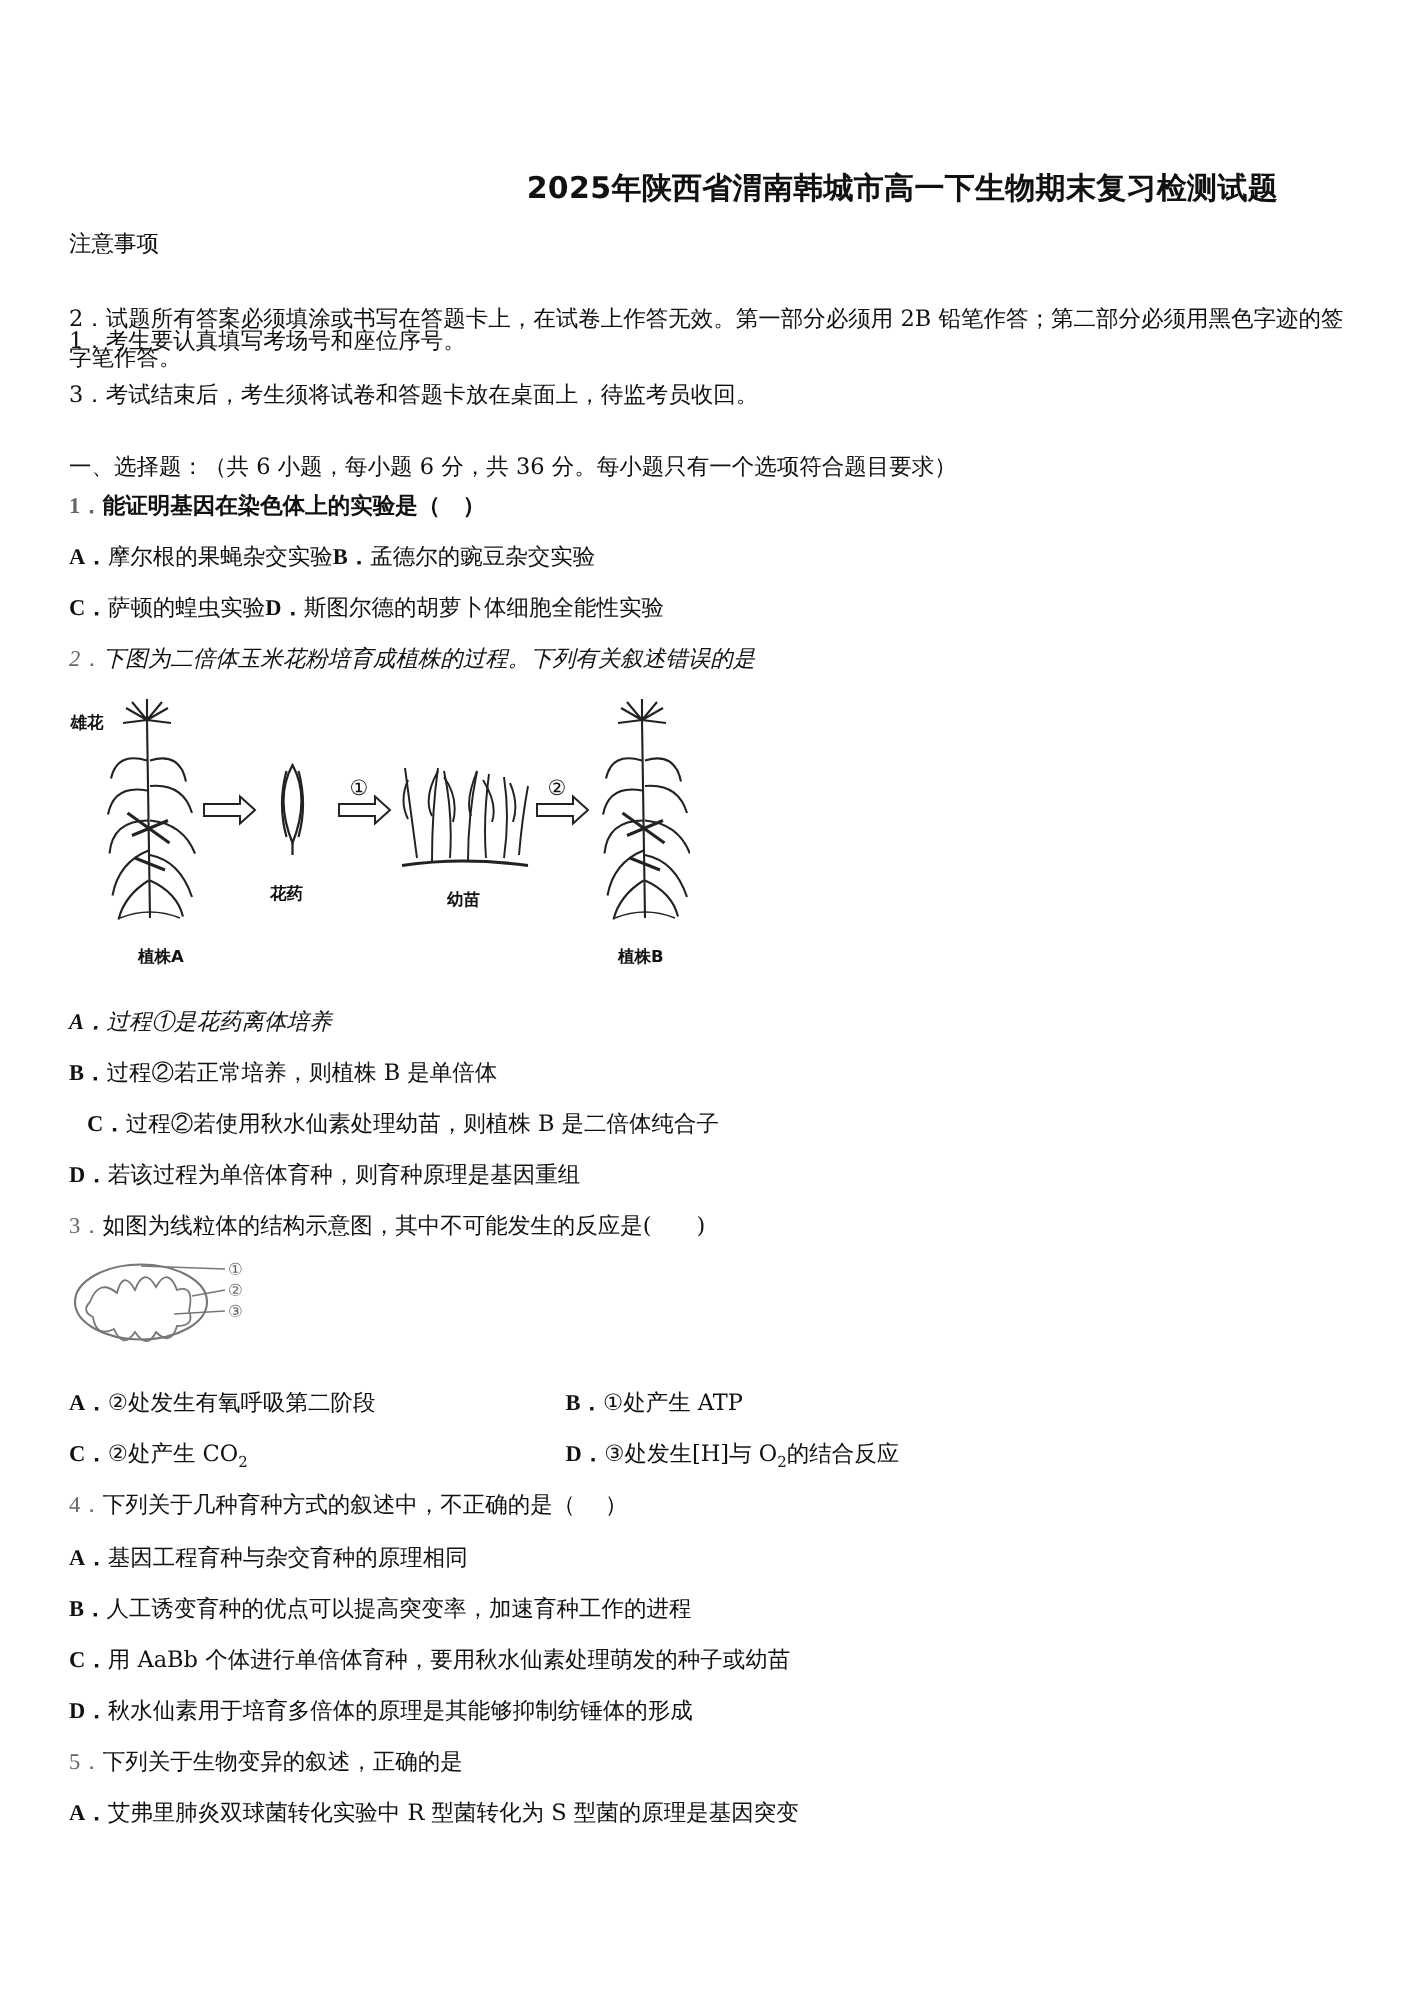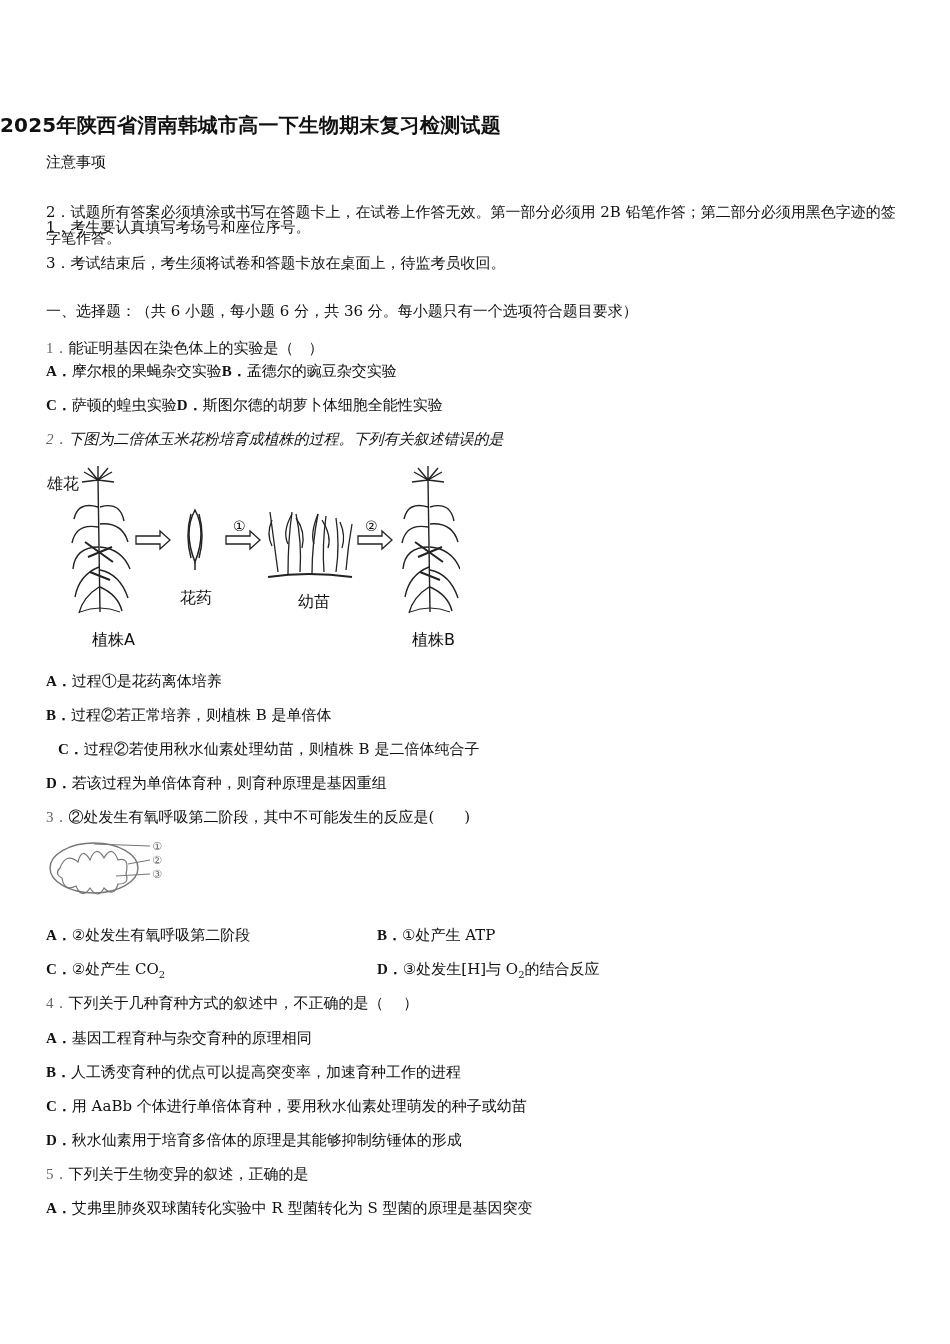--- a/index.html
+++ b/index.html
@@ -2,53 +2,53 @@
 <html><head>
 <meta charset="utf-8">
 <style>
   html, body { margin: 0; padding: 0; background: #ffffff; }
   body {
     width: 950px; height: 1344px; position: relative; overflow: hidden;
     font-family: "DejaVu Serif", "Liberation Serif", serif;
     color: #111;
   }
   .title {
-    position: absolute; top: 112px; left: 0; width: 852px; text-align: left;
+    position: absolute; top: 112px; left: 0; width: 852px; text-align: right;
     font-family: "DejaVu Sans", "Liberation Sans", sans-serif;
     font-weight: bold; font-size: 20px; letter-spacing: 0.2px;
   }
   .line {
     position: absolute; left: 46px; font-size: 15px; line-height: 20px;
     white-space: nowrap;
   }
   .wrap { white-space: normal; width: 862px; line-height: 26px; }
   .qnum { color: #666; font-family: "Liberation Serif", serif; }
   .opt { font-weight: bold; font-family: "Liberation Serif", serif; }
   .figure { position: absolute; }
   .fig-label {
-    position: absolute; font-size: 16px; font-weight: normal;
+    position: absolute; font-size: 11px; font-weight: bold;
     font-family: "DejaVu Sans", "Liberation Sans", sans-serif;
   }
   sub { font-size: 10px; }
 </style>
 </head>
 <body>
 
 <div>
 
   <div class="title">2025年陕西省渭南韩城市高一下生物期末复习检测试题</div>
 
   <div class="line" style="top:152px;">注意事项</div>
   <div class="line" style="top:177px;margin-top:40px;">1．考生要认真填写考场号和座位序号。</div>
   <div class="line wrap" style="top:199px;">2．试题所有答案必须填涂或书写在答题卡上，在试卷上作答无效。第一部分必须用 2B 铅笔作答；第二部分必须用黑色字迹的签字笔作答。</div>
   <div class="line" style="top:253px;">3．考试结束后，考生须将试卷和答题卡放在桌面上，待监考员收回。</div>
 
   <div class="line" style="top:301px;">一、选择题：（共 6 小题，每小题 6 分，共 36 分。每小题只有一个选项符合题目要求）</div>
 
-  <div class="line" style="top:338px;">
+  <div class="line" style="top:327px;font-weight:bold;">
     <span class="qnum">1．</span><span>能证明基因在染色体上的实验是（　）</span>
   </div>
   <div class="line" style="top:361px;">
     <span class="opt">A．</span><span>摩尔根的果蝇杂交实验</span><span class="opt">B．</span><span>孟德尔的豌豆杂交实验</span>
   </div>
   <div class="line" style="top:395px;">
     <span class="opt">C．</span><span>萨顿的蝗虫实验</span><span class="opt">D．</span><span>斯图尔德的胡萝卜体细胞全能性实验</span>
   </div>
 
   <div class="line" style="top:429px;font-style:italic;">
@@ -108,35 +108,35 @@
     </svg>
     <div class="fig-label" style="left:7px; top:12px;">雄花</div>
     <div class="fig-label" style="left:52px; top:168px;">植株A</div>
     <div class="fig-label" style="left:140px; top:126px;">花药</div>
     <div class="fig-label" style="left:258px; top:130px;">幼苗</div>
     <div class="fig-label" style="left:372px; top:168px;">植株B</div>
     <div class="fig-label" style="left:193px; top:56px; font-size:14px; font-weight:normal;">①</div>
     <div class="fig-label" style="left:325px; top:56px; font-size:14px; font-weight:normal;">②</div>
   </div>
 
-  <div class="line" style="top:671px;">
+  <div class="line" style="top:671px;font-style:italic;">
     <span class="opt">A．</span><span>过程①是花药离体培养</span>
   </div>
   <div class="line" style="top:705px;">
     <span class="opt">B．</span><span>过程②若正常培养，则植株 B 是单倍体</span>
   </div>
   <div class="line" style="top:739px;margin-left:12px;">
     <span class="opt">C．</span><span>过程②若使用秋水仙素处理幼苗，则植株 B 是二倍体纯合子</span>
   </div>
   <div class="line" style="top:773px;">
     <span class="opt">D．</span><span>若该过程为单倍体育种，则育种原理是基因重组</span>
   </div>
 
   <div class="line" style="top:807px;">
-    <span class="qnum">3．</span><span>②处发生有氧呼吸第二阶段，其中不可能发生的反应是(　　)</span>
+    <span class="qnum">3．</span><span>如图为线粒体的结构示意图，其中不可能发生的反应是(　　)</span>
   </div>
 
   <div class="figure" style="left:46px; top:838px; width:130px; height:58px;">
     <svg width="130" height="58" viewBox="0 0 130 58">
       <ellipse cx="48" cy="30" rx="44" ry="25" fill="none" stroke="#777" stroke-width="1.4"></ellipse>
       <path d="M14 30 q6 -16 18 -6 q4 -16 12 -2 q6 -16 14 -2 q8 -14 14 2 q12 -4 8 14 q4 10 -8 10 q-4 14 -14 4 q-6 12 -14 0 q-8 12 -14 -2 q-12 6 -14 -8 q-8 -4 -2 -10z" fill="none" stroke="#777" stroke-width="1.2"></path>
       <line x1="48" y1="6" x2="104" y2="8" stroke="#777" stroke-width="1"></line>
       <line x1="82" y1="26" x2="104" y2="22" stroke="#777" stroke-width="1"></line>
       <line x1="70" y1="38" x2="104" y2="36" stroke="#777" stroke-width="1"></line>
       <text x="106" y="12" font-size="11" fill="#666" font-family="DejaVu Sans, sans-serif">①</text>

